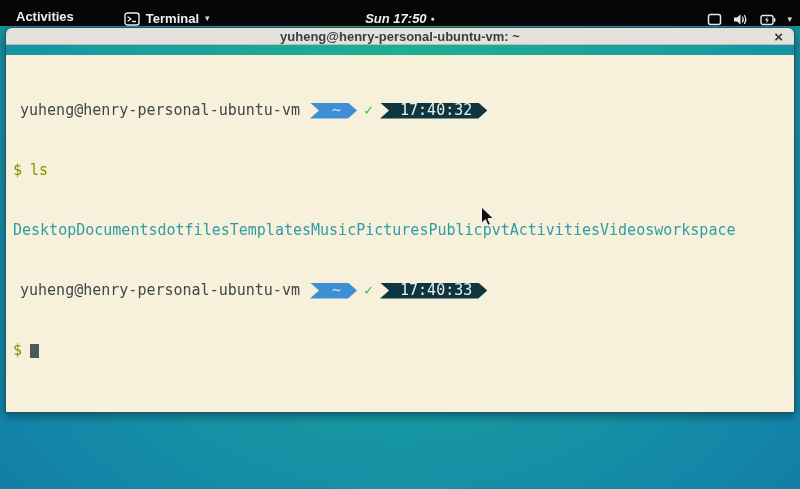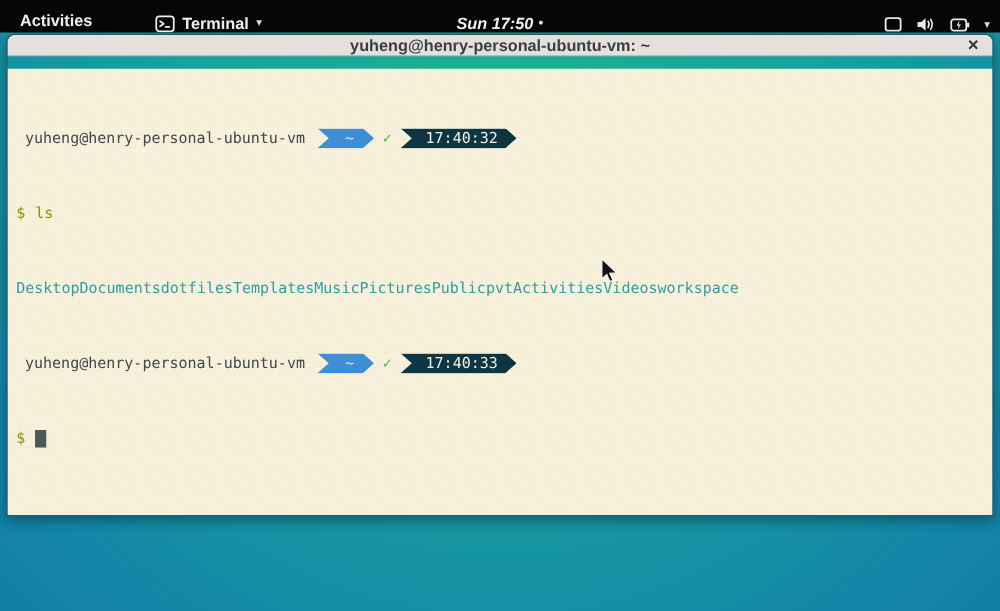--- a/index.html
+++ b/index.html
@@ -51,21 +51,21 @@
   .closebtn {
     position:absolute; right:11px; top:50%; transform:translateY(-50%);
     font-size:15px; font-weight:bold; color:#35383a; cursor:default; line-height:1;
   }
   .term {
     position:absolute; top:27px; left:0; right:0; bottom:0;
     background:
       repeating-conic-gradient(#fbf5e4 0% 25%, #f3ecd3 0% 50%);
     background-size:2px 2px;
     padding:3px 4px 0 7px;
-    font-size:12px; line-height:15px;
+    font-size:15px; line-height:15px;
     white-space:pre;
   }
   .line { height:15px; display:flex; align-items:center; white-space:pre; }
 
   .user { color:#40484a; padding-left:7px; }
   .plseg {
     display:inline-flex; align-items:center; justify-content:center;
     height:16px;
     clip-path:polygon(0 0, calc(100% - 9px) 0, 100% 50%, calc(100% - 9px) 100%, 0 100%, 9px 50%);
   }

